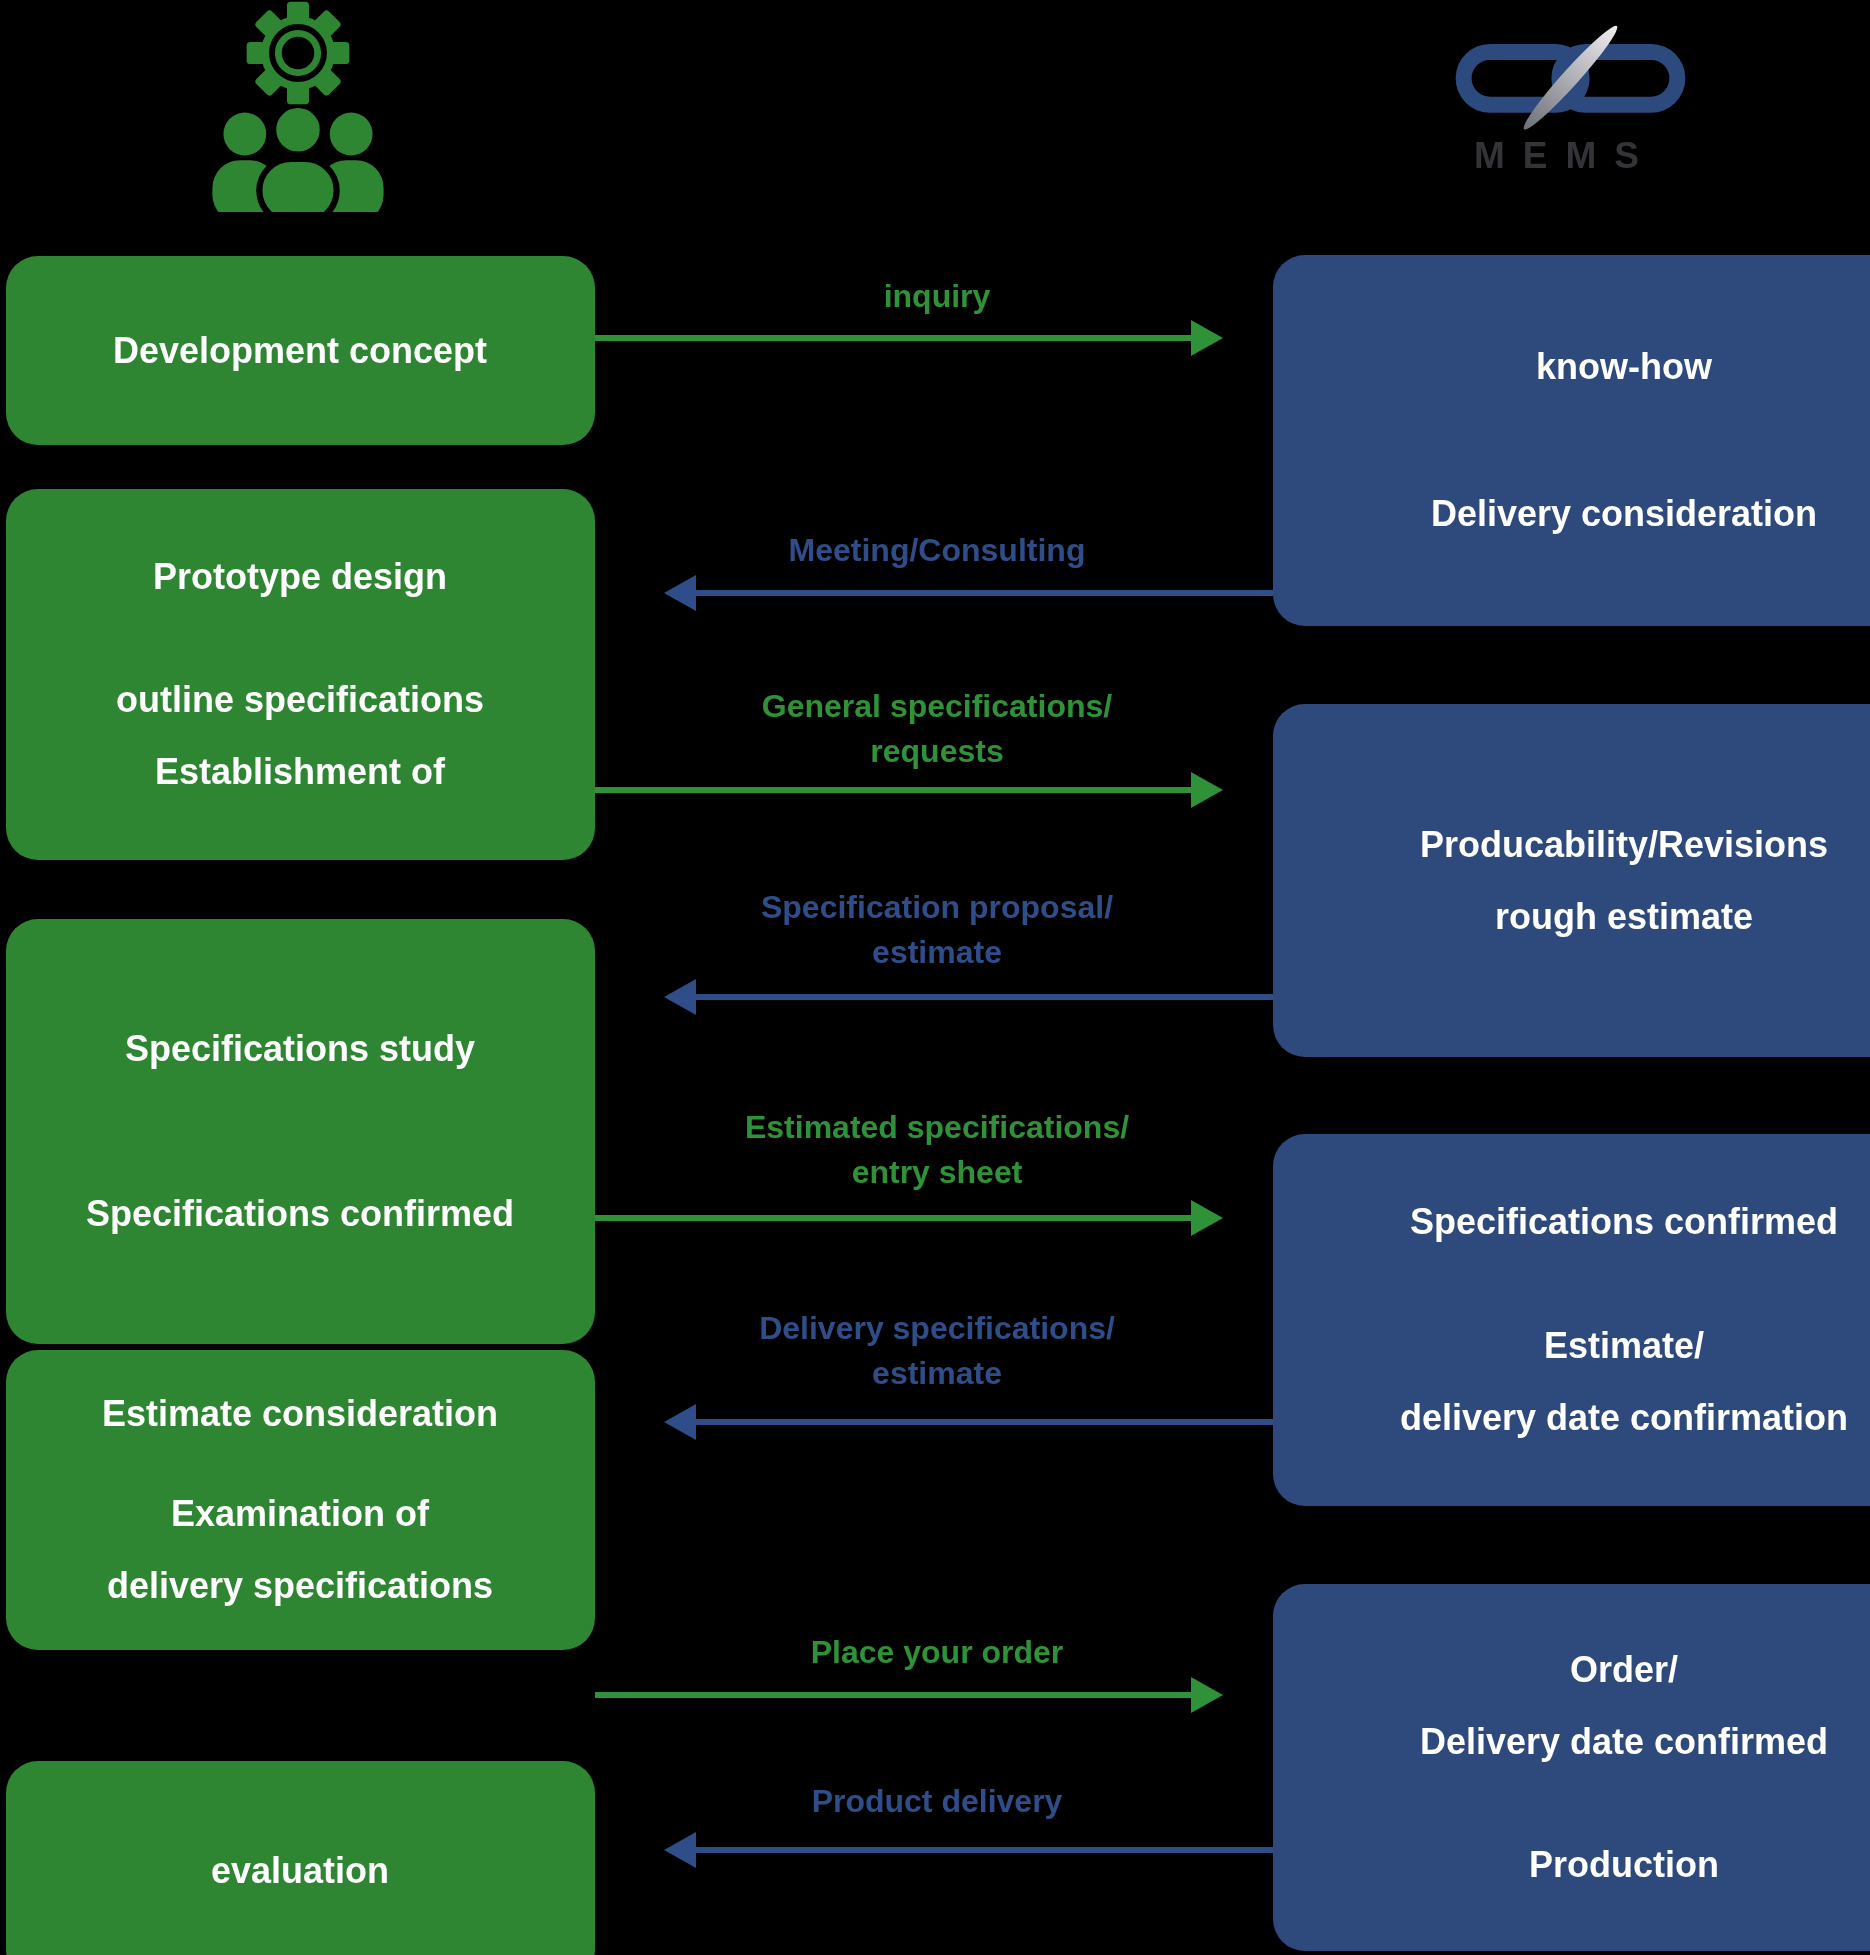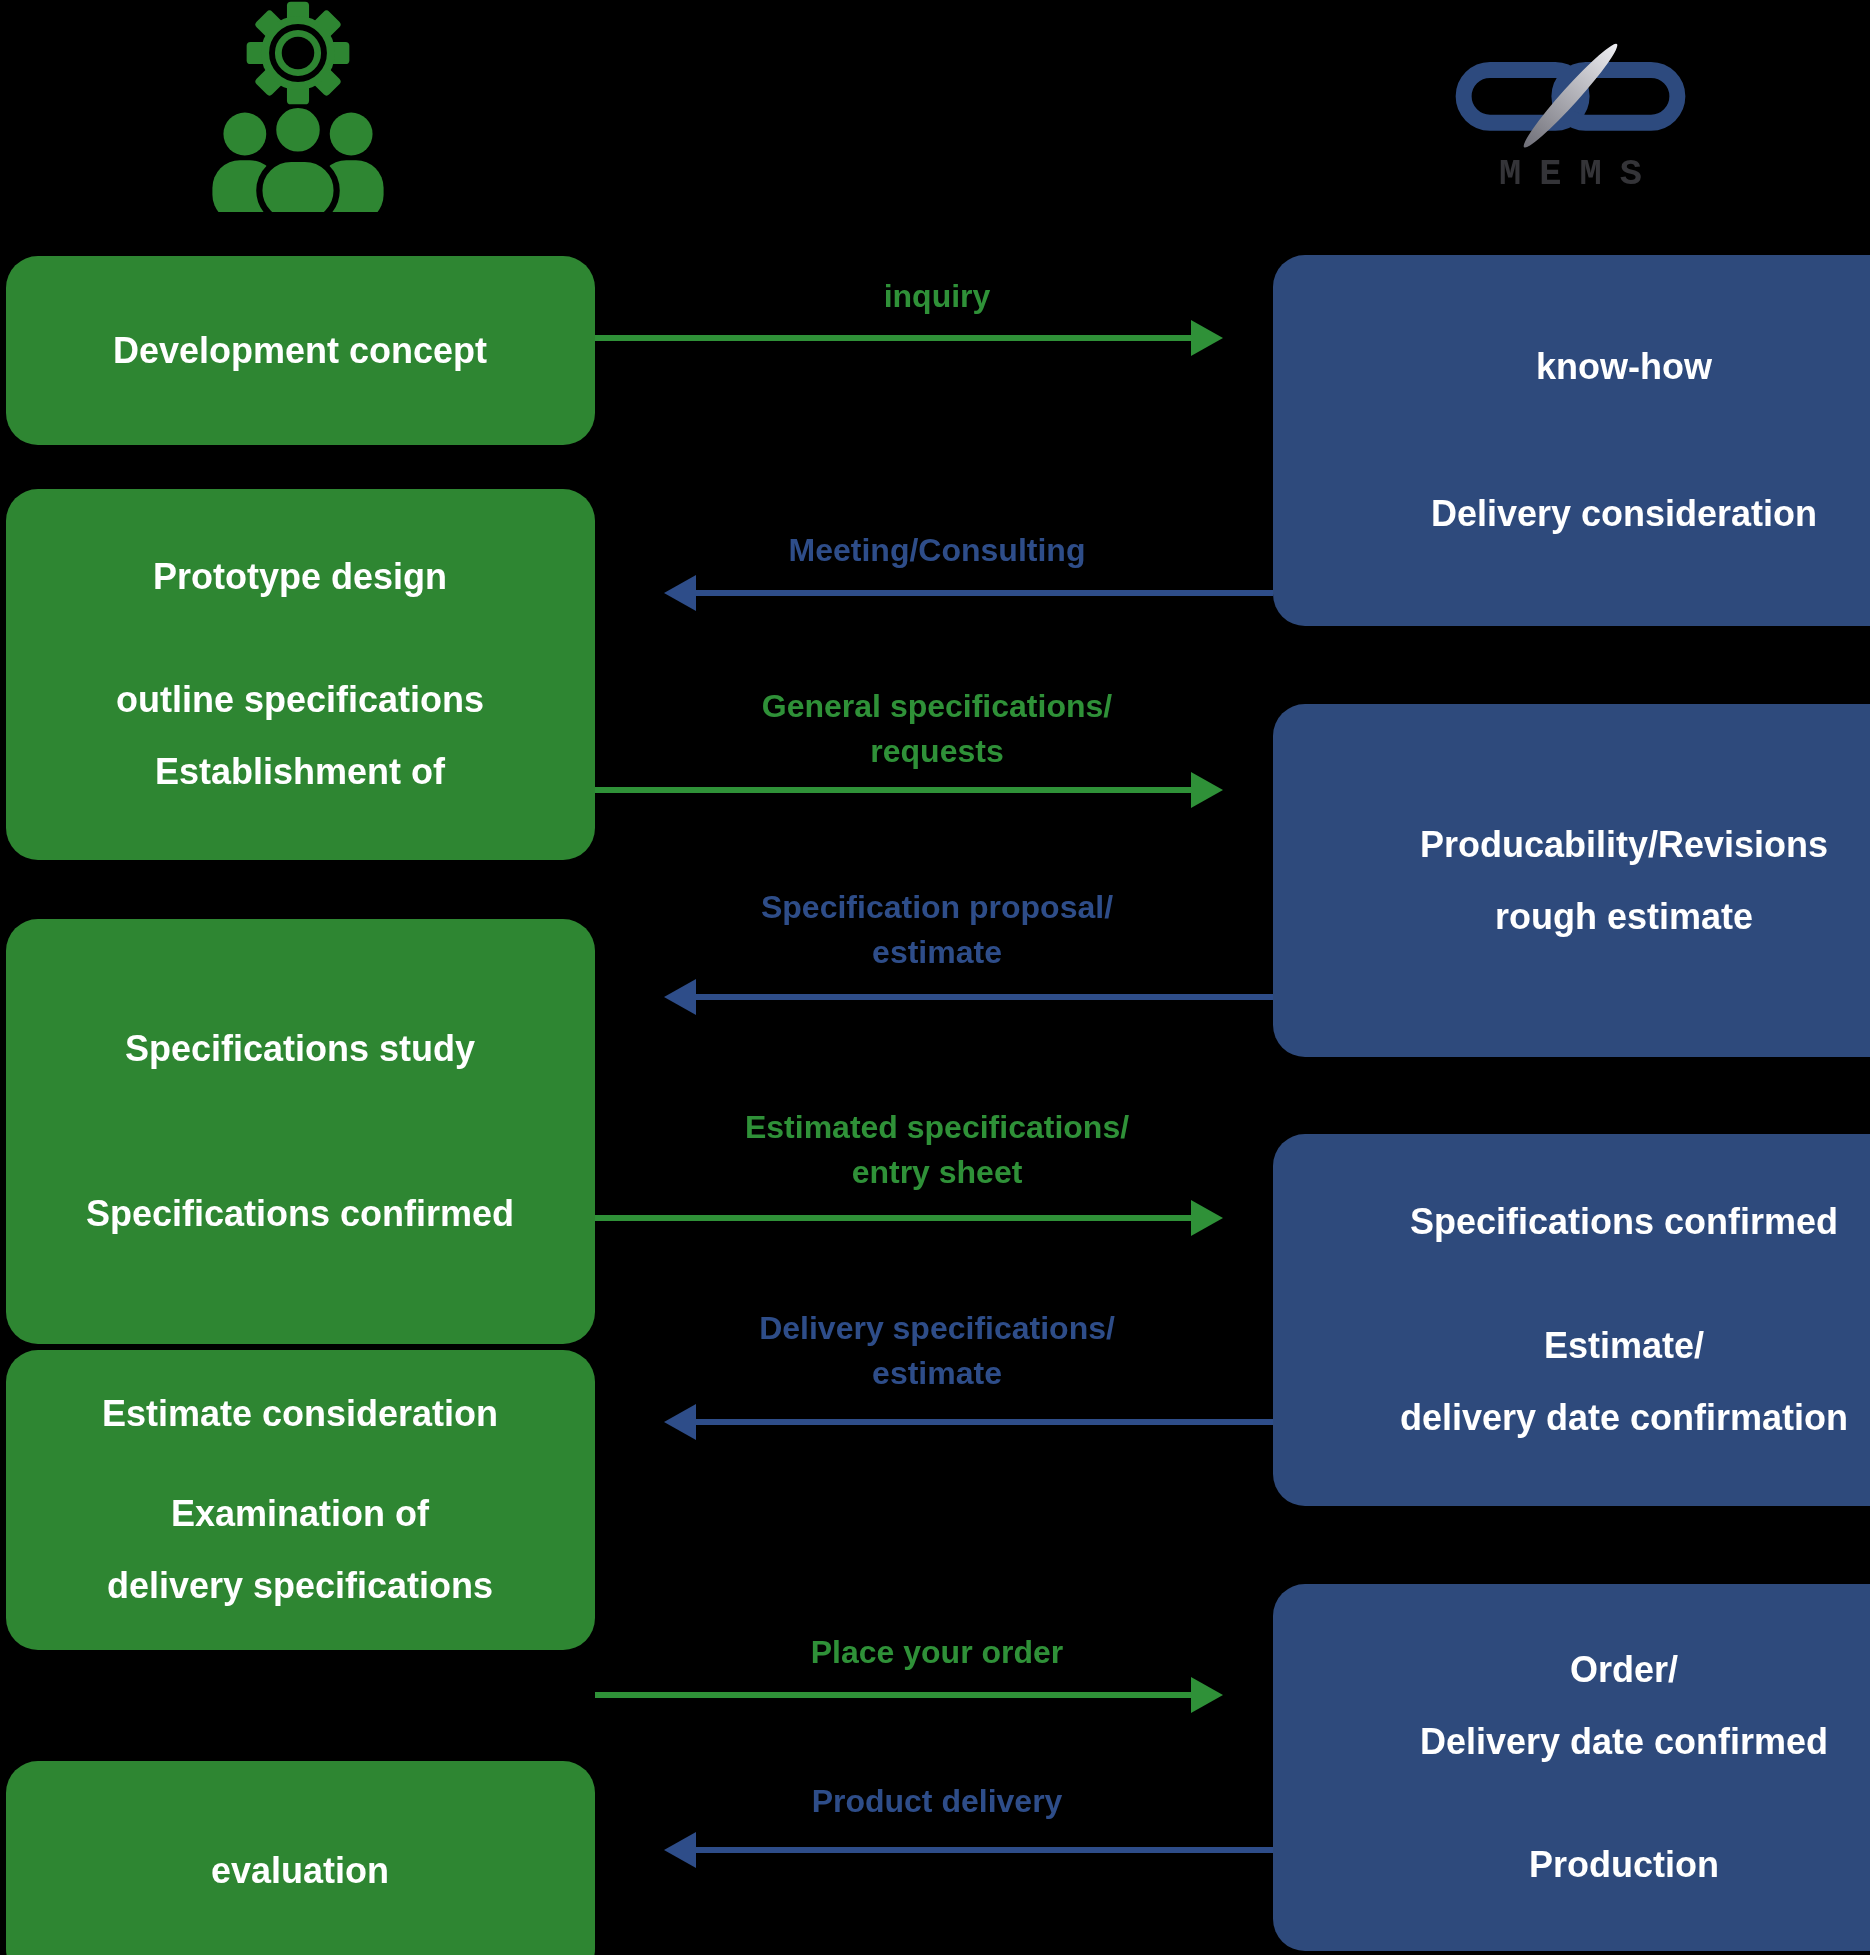--- a/index.html
+++ b/index.html
@@ -6,21 +6,21 @@
   #canvas{
     position:relative;
     width:1870px;height:1955px;
     background:var(--background,#000);
     font-family:"Liberation Sans", sans-serif;
     overflow:hidden;
   }
   
   .customer-icon{position:absolute;left:194px;top:1.4px;width:208px;text-align:center;color:var(--green_box);}
   .customer-icon svg{display:block;margin:0 auto;}
-  .mems-logo{position:absolute;left:1456px;top:56px;width:229px;text-align:center;font-family:Liberation Mono, monospace;}
+  .mems-logo{position:absolute;left:1456px;top:38px;width:229px;}
   .mems-logo svg{display:block;overflow:visible;}
   .mems-wordmark{
     margin-top:16.6px;
     font-size:37px;font-weight:bold;
     letter-spacing:18px;padding-left:18px;
     color:var(--logo_gray,#343438);
   }
   
   .box{
     position:absolute;width:589px;border-radius:32px;

